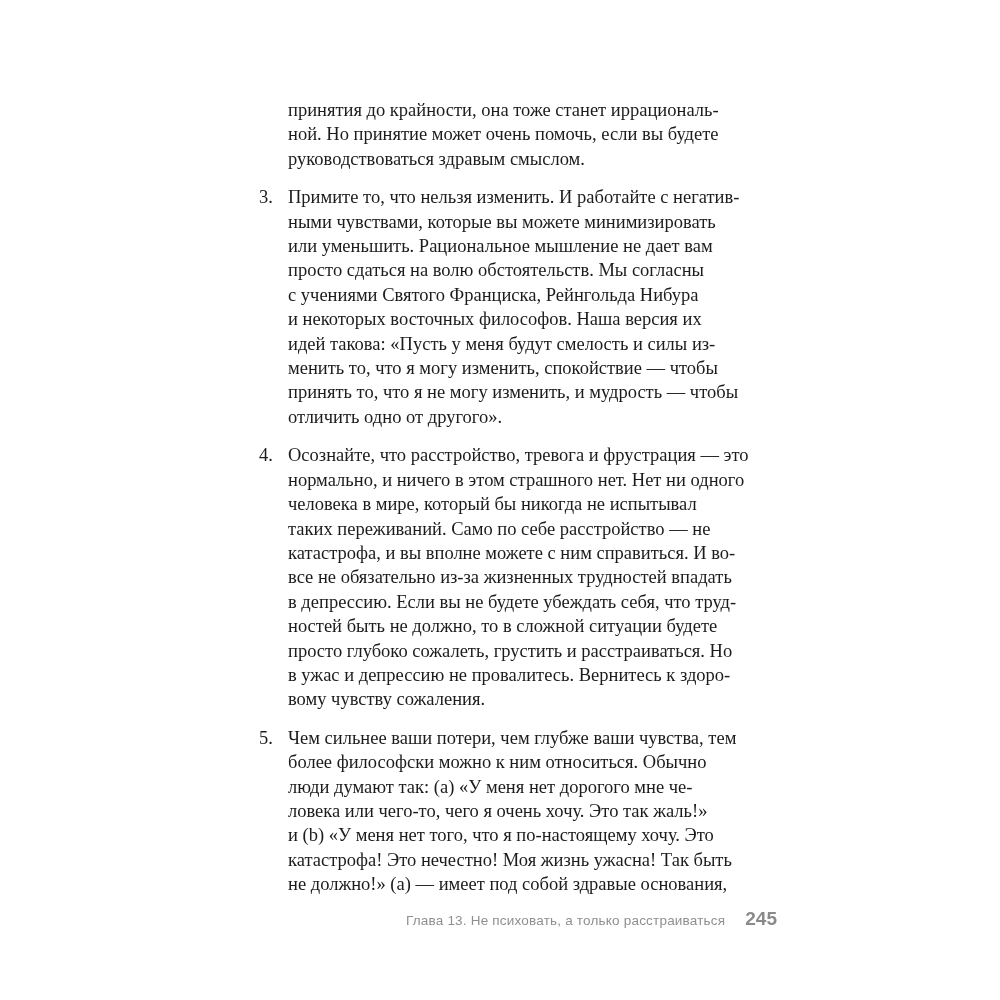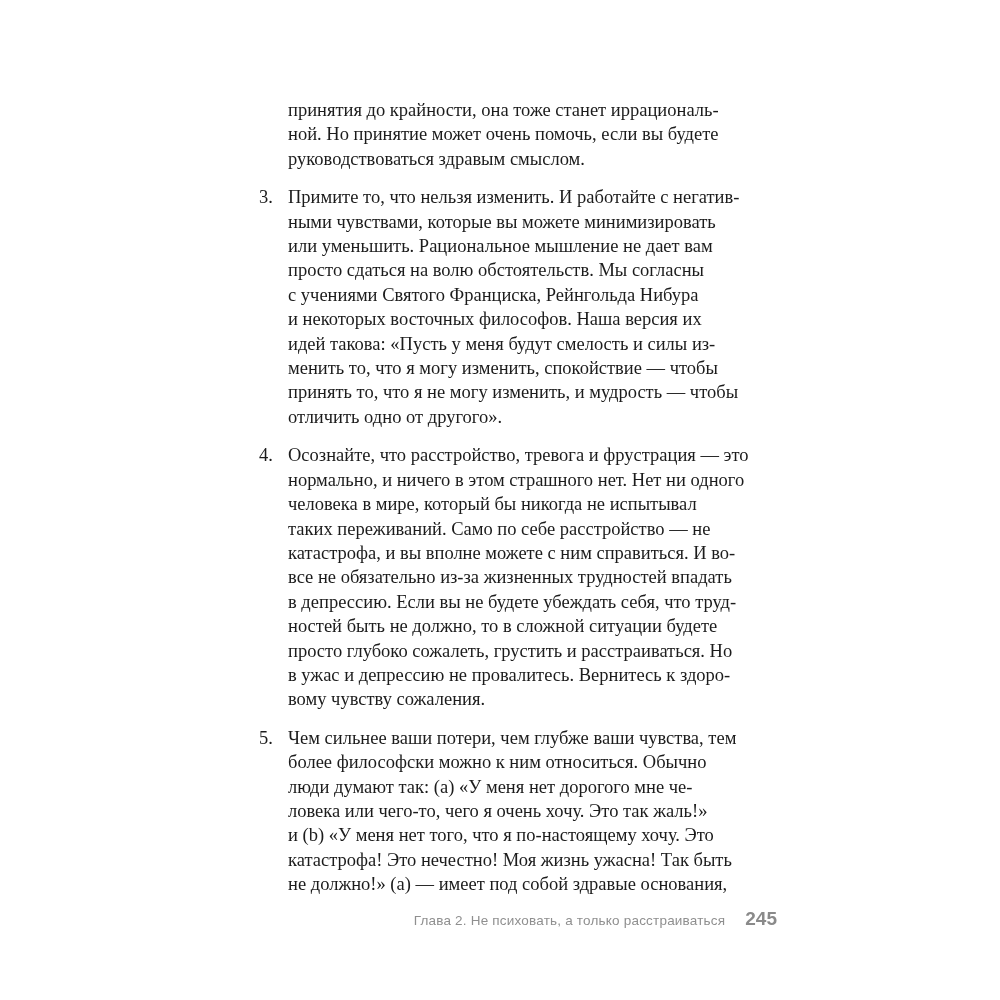--- a/index.html
+++ b/index.html
@@ -116,16 +116,16 @@
 люди думают так: (a) «У меня нет дорогого мне че-
 ловека или чего-то, чего я очень хочу. Это так жаль!»
 и (b) «У меня нет того, что я по-настоящему хочу. Это
 катастрофа! Это нечестно! Моя жизнь ужасна! Так быть
 не должно!» (a) — имеет под собой здравые основания,</p>
     </div>
 
   </div>
 
   <div class="footer">
-    <span class="footer-chapter">Глава 2. Не психовать, а только расстраиваться</span>
+    <span class="footer-chapter">Глава 13. Не психовать, а только расстраиваться</span>
     <span class="footer-pagenum">245</span>
   </div>
 </div>
 
 </body></html>

